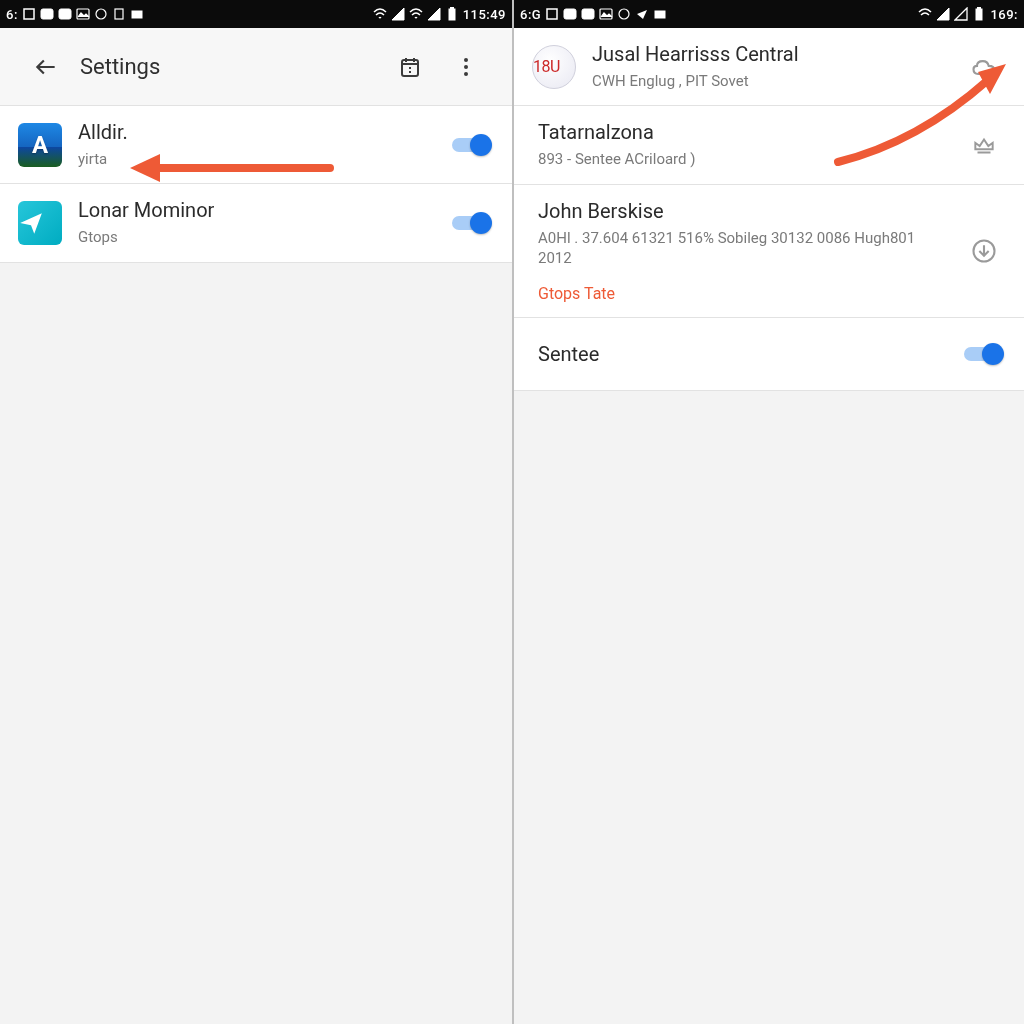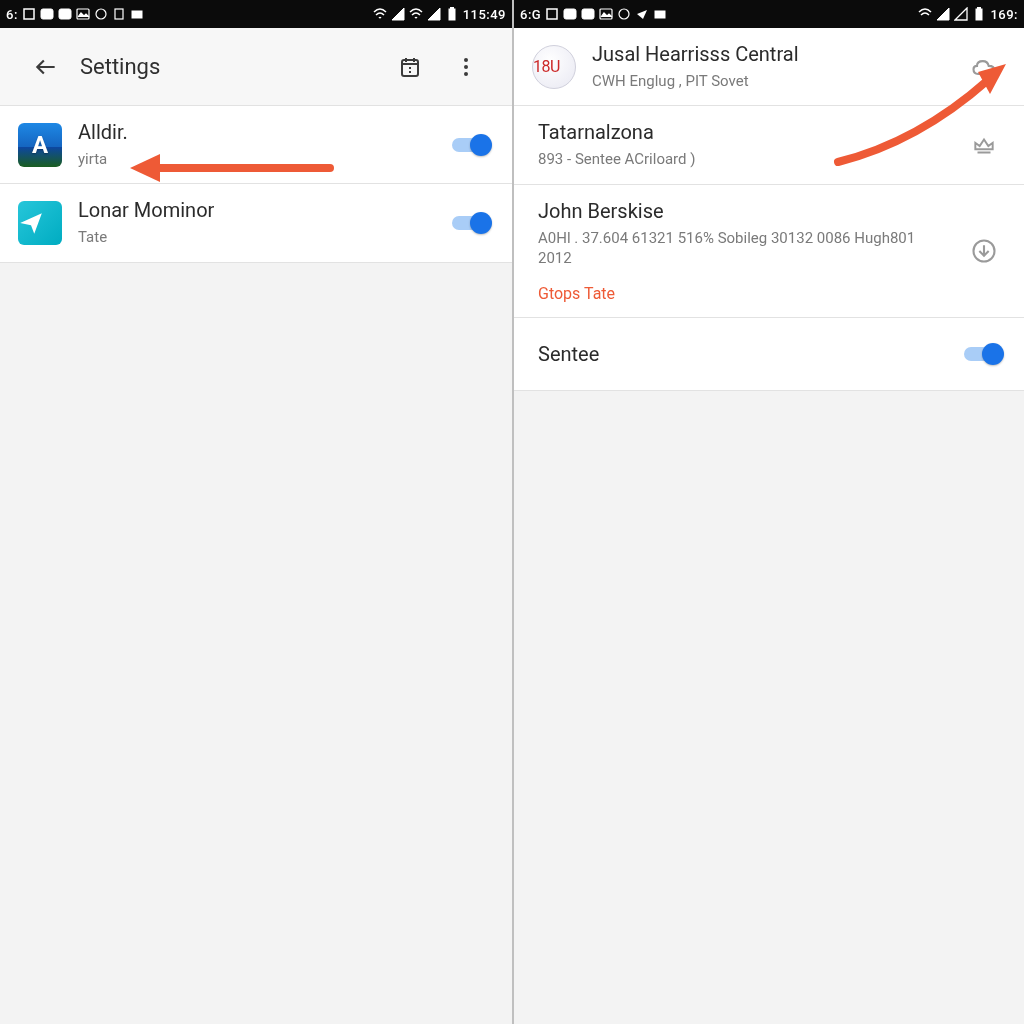--- a/index.html
+++ b/index.html
@@ -302,21 +302,21 @@
       </div>
 
       <div class="row">
         <div class="lead teal-plane">
           <svg viewBox="0 0 24 24">
               <path d="M2 12 L22 3 L15 22 L12 14 Z"></path>
             </svg>
         </div>
         <div class="body">
           <div class="primary">Lonar Mominor</div>
-          <div class="secondary">Tate</div>
+          <div class="secondary">Gtops</div>
         </div>
         <div class="trail">
           <div class="switch">
               <div class="track"></div>
               <div class="thumb"></div>
             </div>
         </div>
       </div>
     </div>
 

